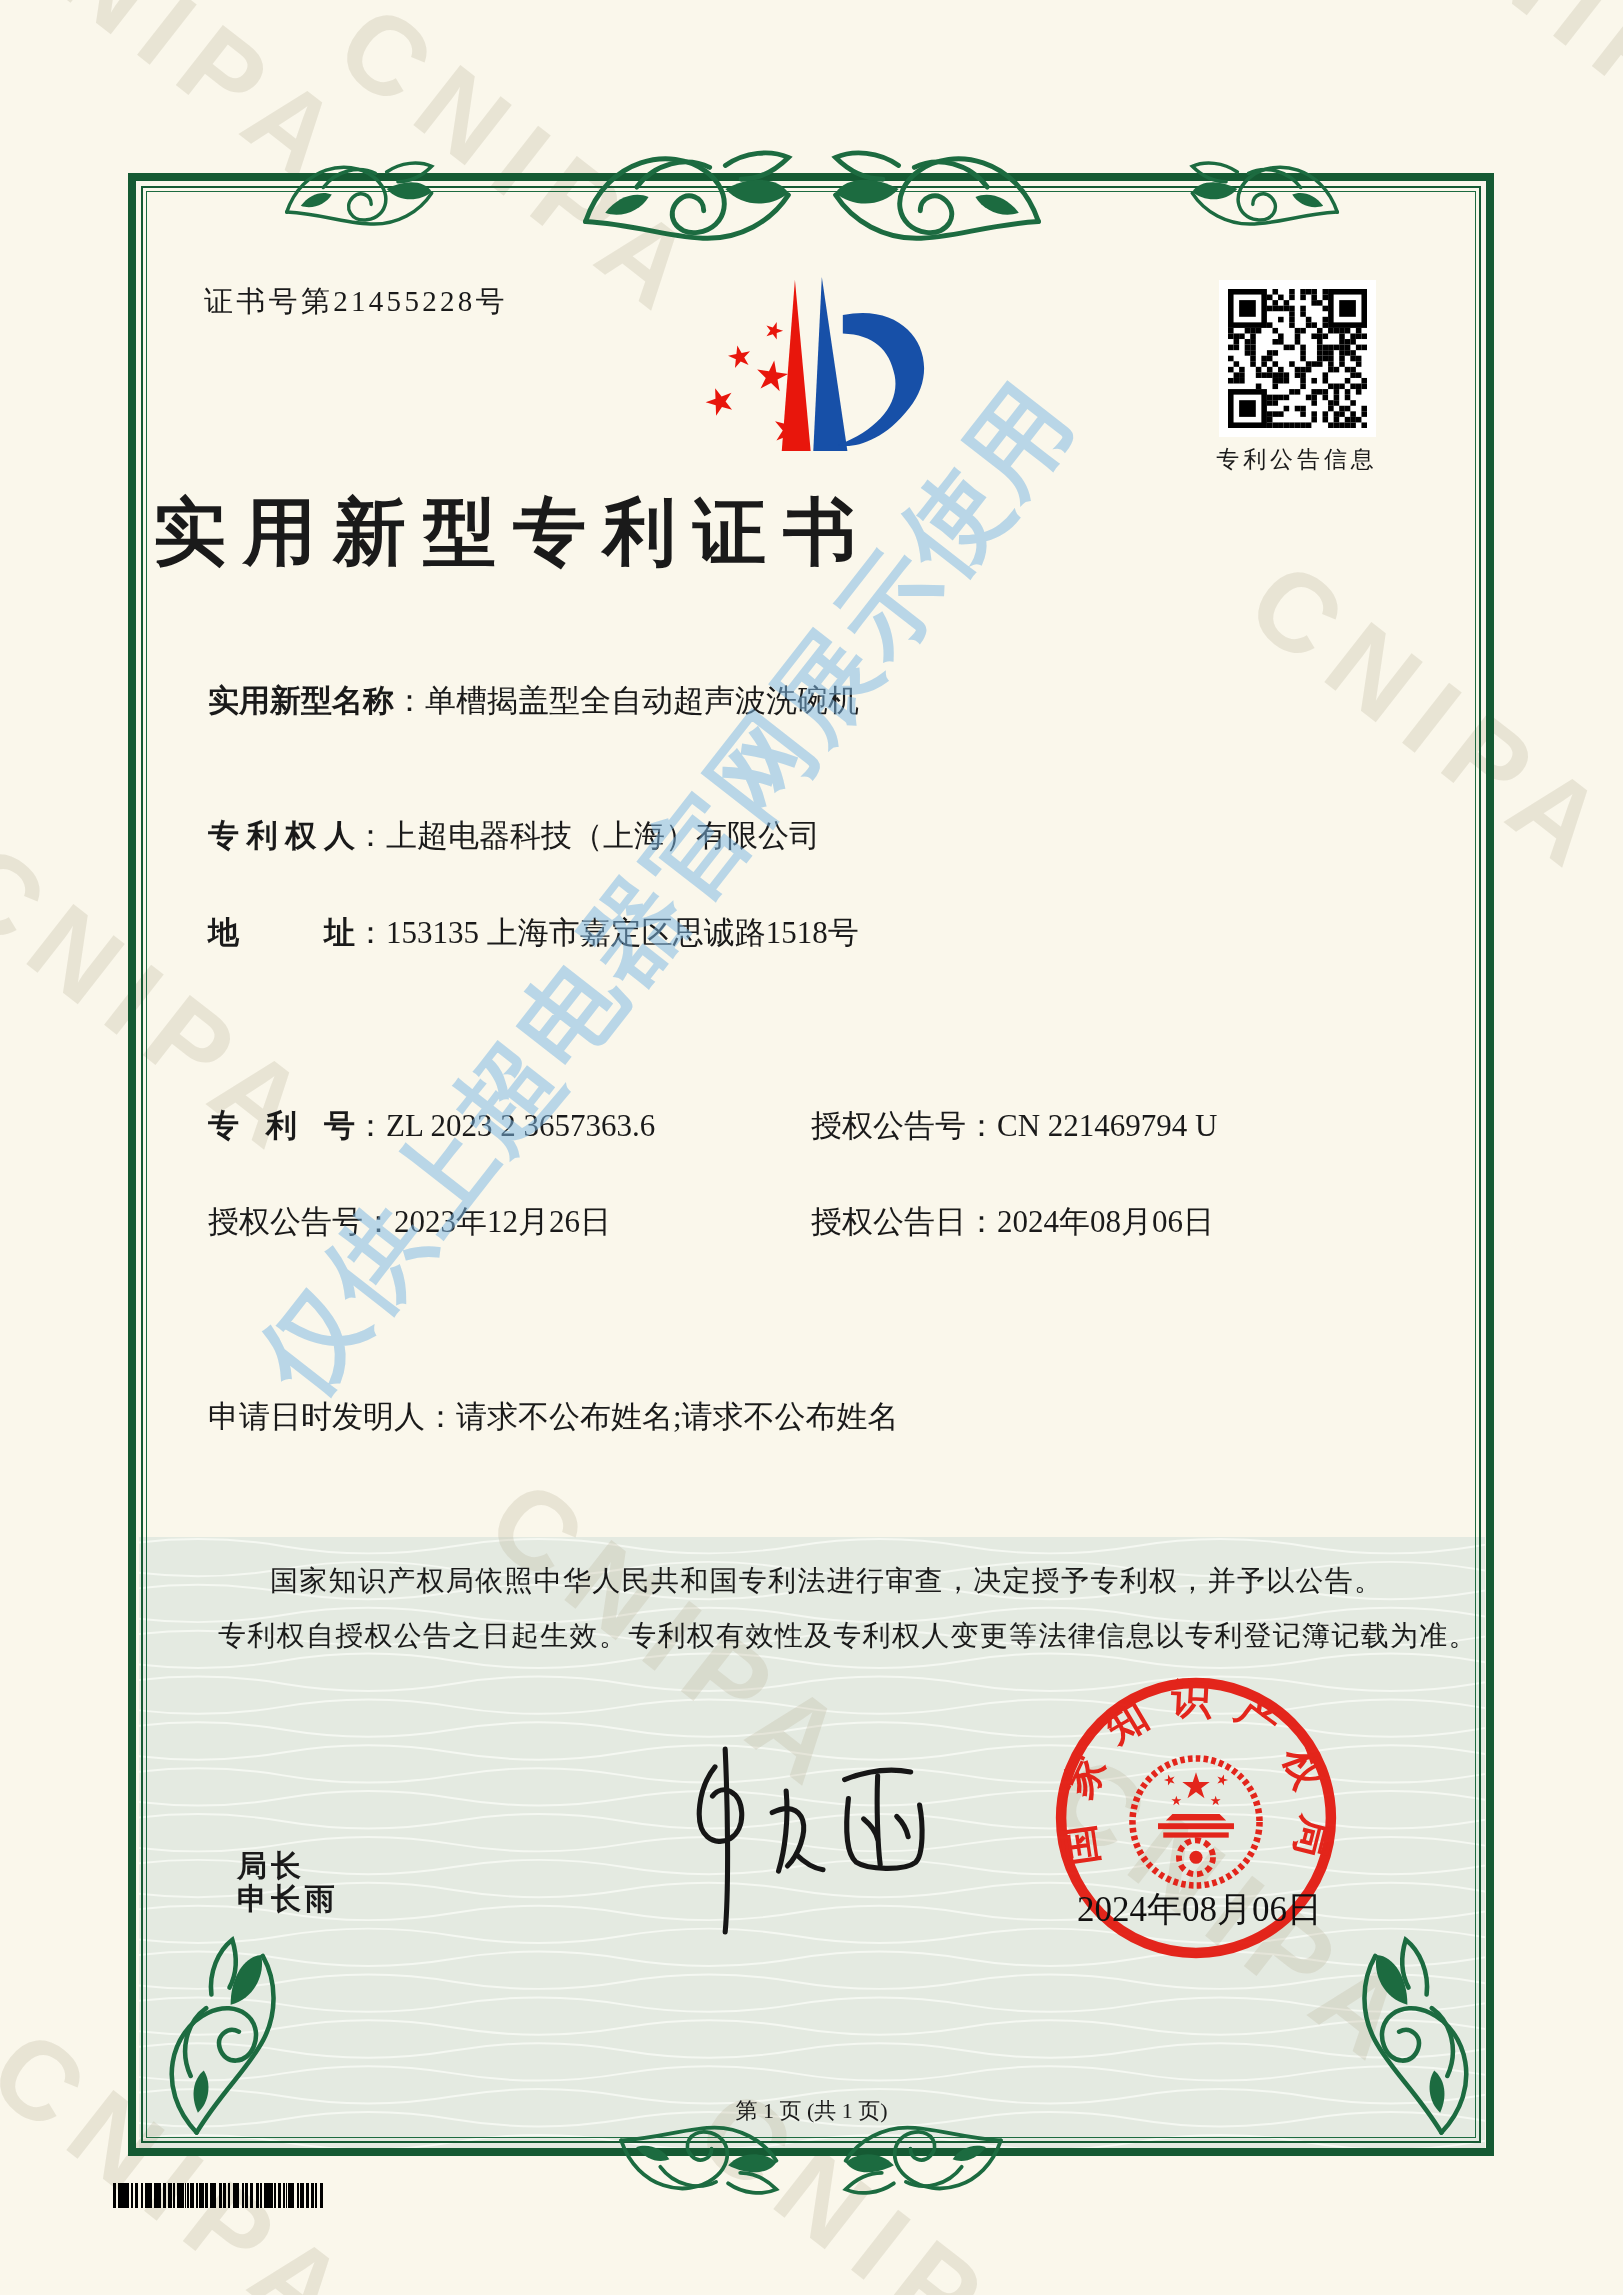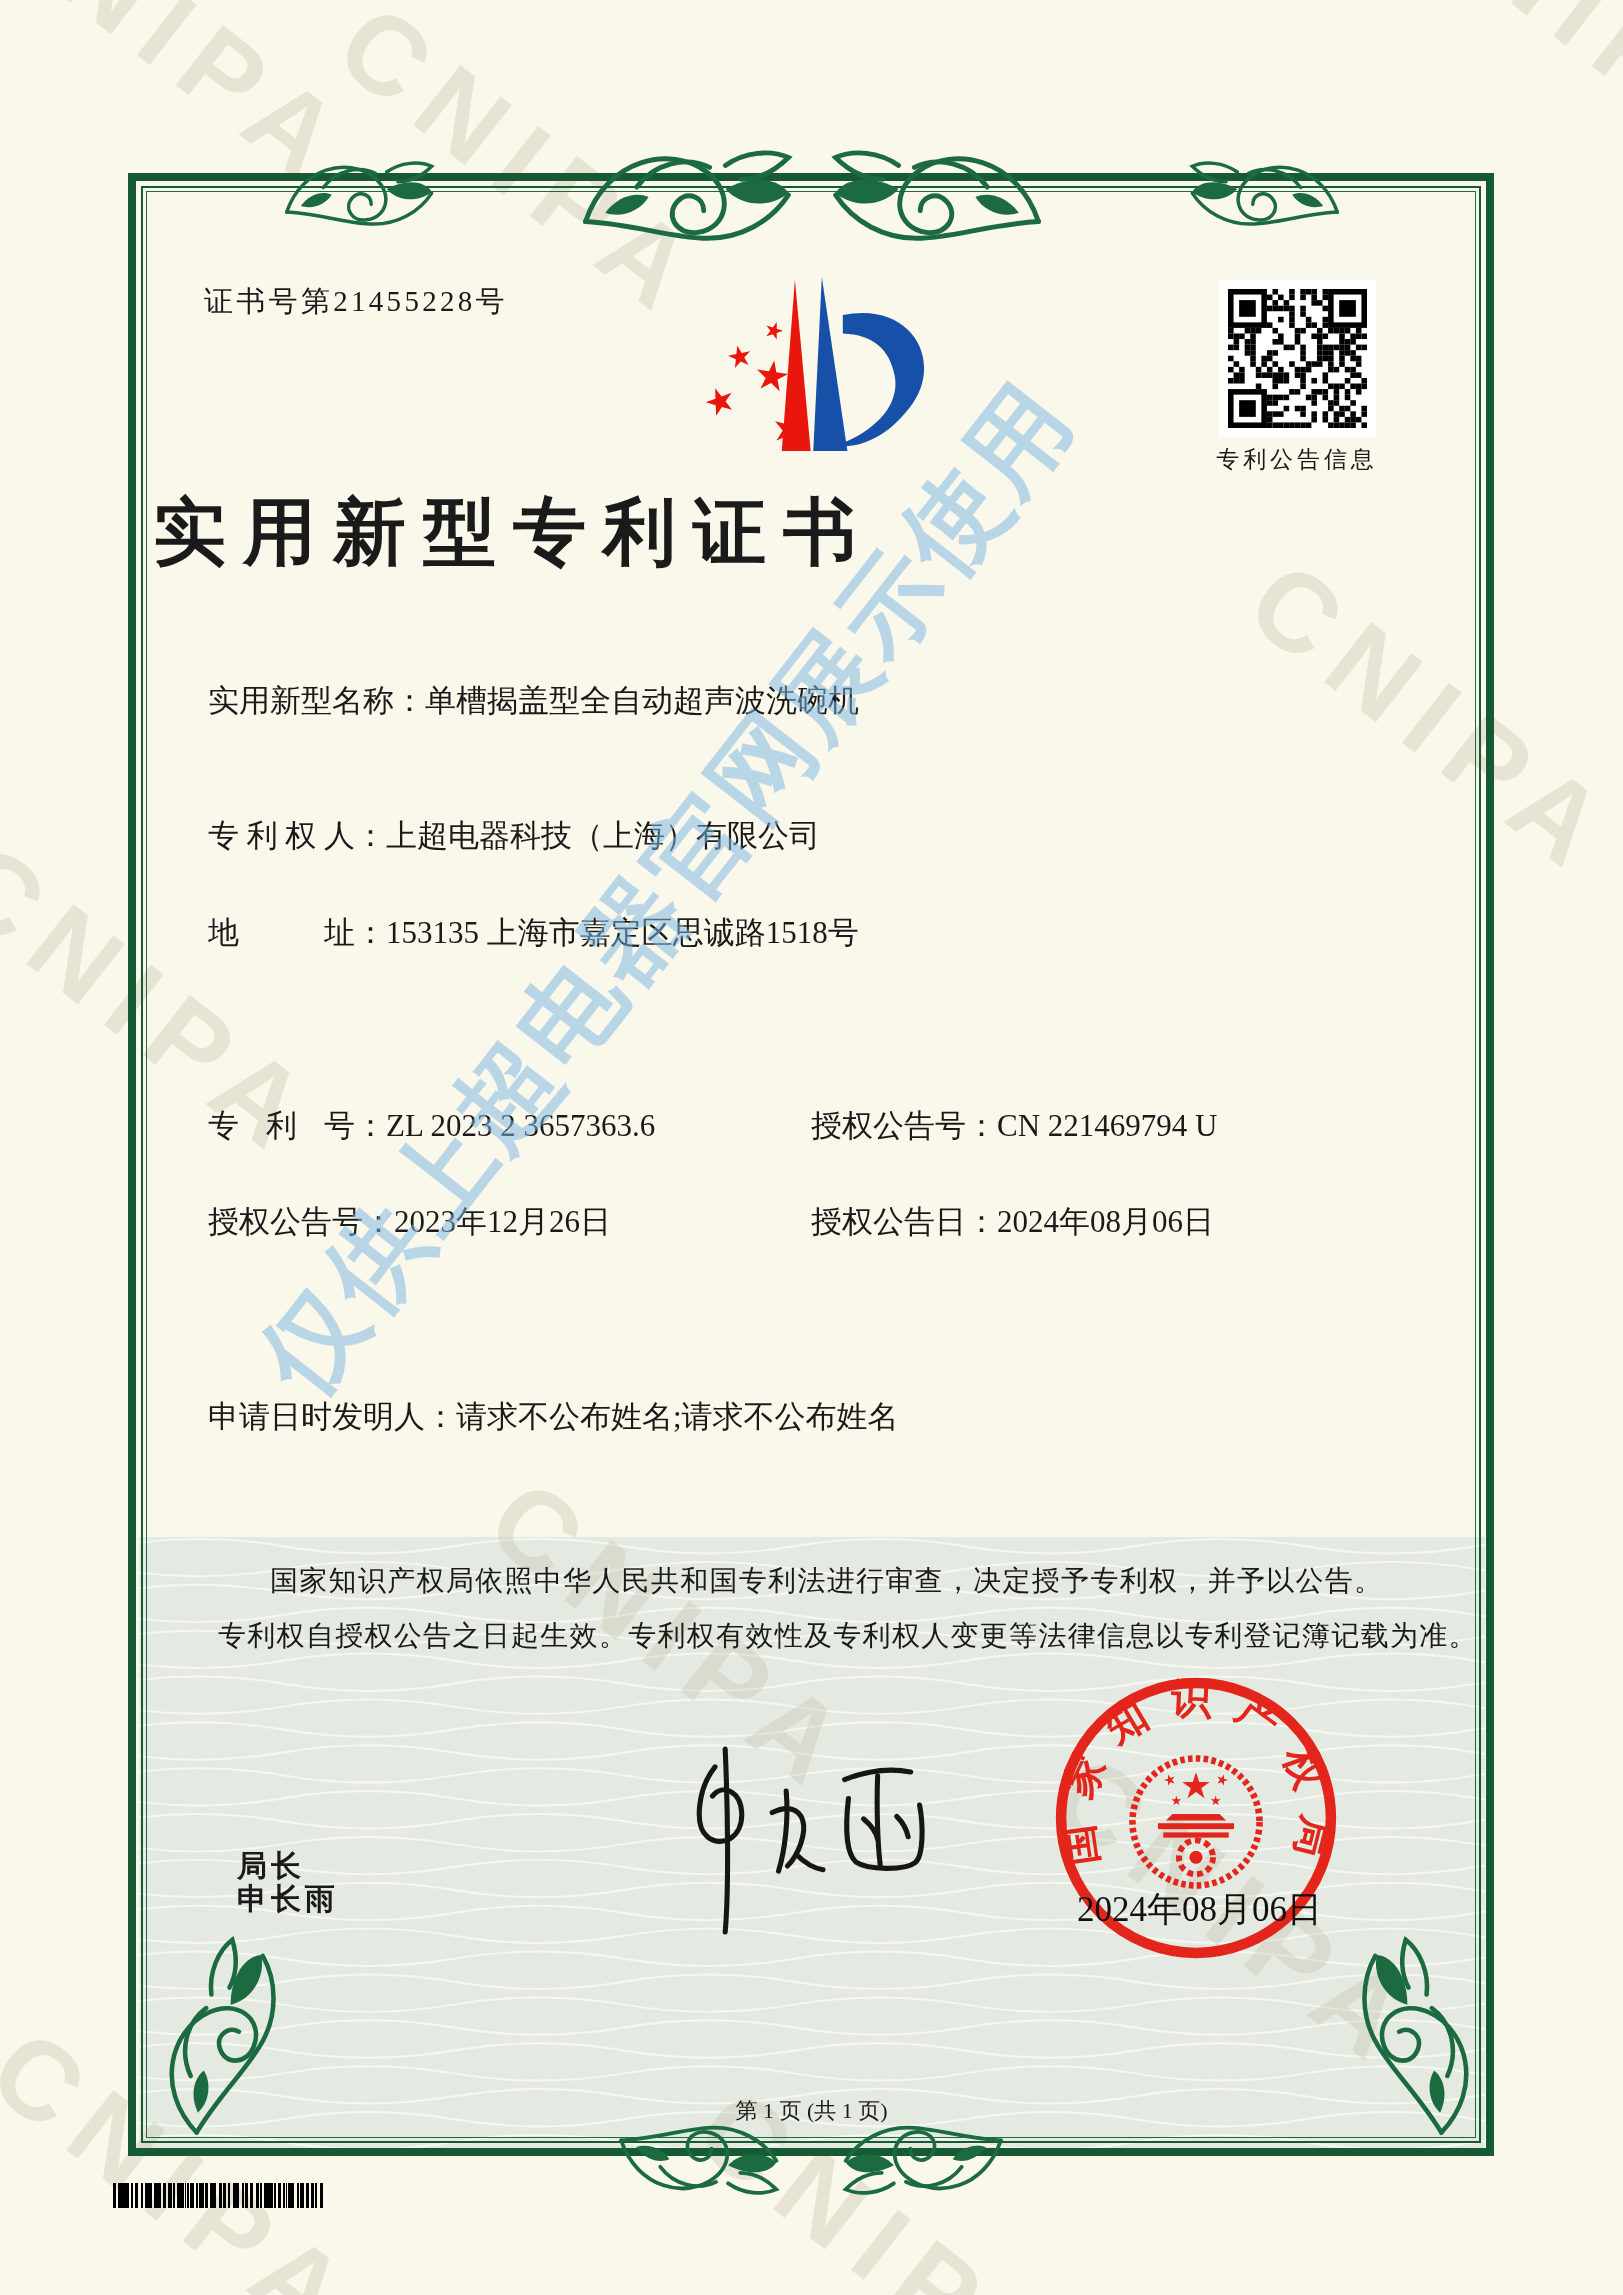--- a/index.html
+++ b/index.html
@@ -24,21 +24,21 @@
   .cert-no{position:absolute;left:204px;top:282px;font-size:29px;letter-spacing:3.3px;z-index:20;}
   .logo{position:absolute;left:682px;top:277px;z-index:20;}
   .qr-box{position:absolute;left:1219px;top:280px;width:157px;height:157px;background:#fff;z-index:20;
           display:flex;align-items:center;justify-content:center;}
   .qr-caption{position:absolute;left:1202px;top:444px;width:190px;text-align:center;font-size:23px;
           letter-spacing:3.9px;z-index:20;}
   .title{position:absolute;left:144px;top:484px;width:1367px;font-size:73px;
          font-weight:bold;letter-spacing:17px;z-index:20;padding-left:9px;}
   
   .row{position:absolute;left:208px;width:1284px;font-size:31px;z-index:20;white-space:nowrap;}
-  .lbl{display:inline-block;text-align:justify;text-align-last:justify;vertical-align:top;}
+  .lbl{display:inline-block;text-align:justify;text-align-last:justify;vertical-align:top;font-weight:bold;}
   .w4{width:147px;} .w6{width:186px;}
   .col2{position:absolute;left:603px;top:0;text-align:right;}
   .r0{top:680px;} .r1{top:815px;} .r2{top:912px;} .r3{top:1004px;}
   .r4{top:1105px;} .r5{top:1201px;} .r6{top:1300px;} .r7{top:1396px;}
   
   .para{position:absolute;font-size:28px;letter-spacing:1.3px;z-index:20;white-space:nowrap;}
   .p1{left:270px;top:1562px;} .p2{left:218px;top:1617px;}
   
   .signer{position:absolute;left:237px;font-size:30px;font-weight:bold;z-index:20;
           font-family:"Liberation Sans","DejaVu Sans",sans-serif;letter-spacing:3.9px;}

